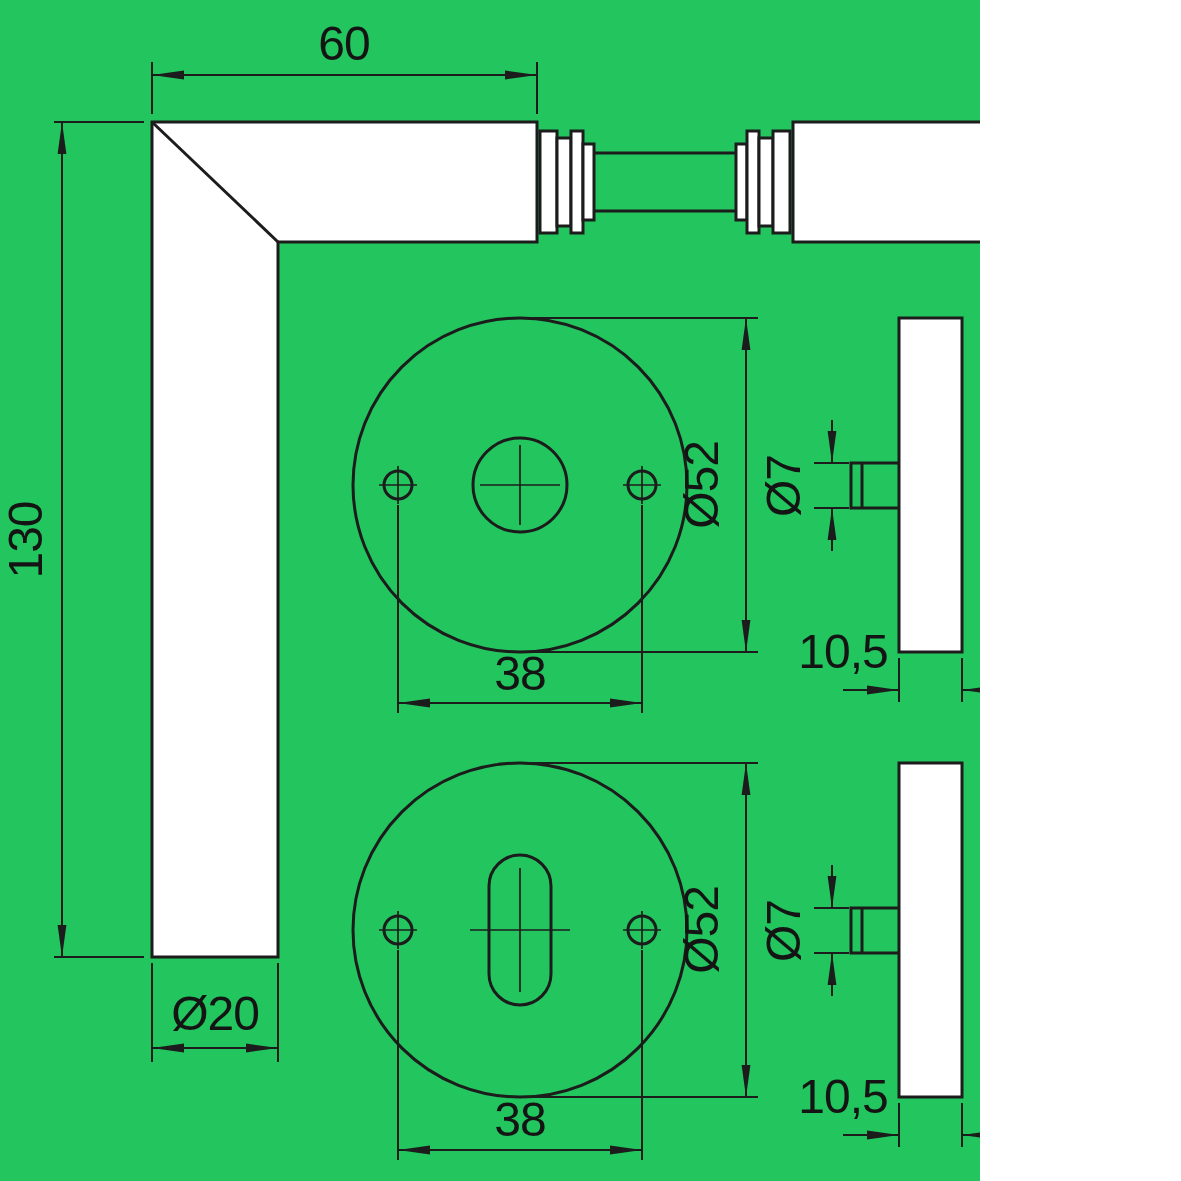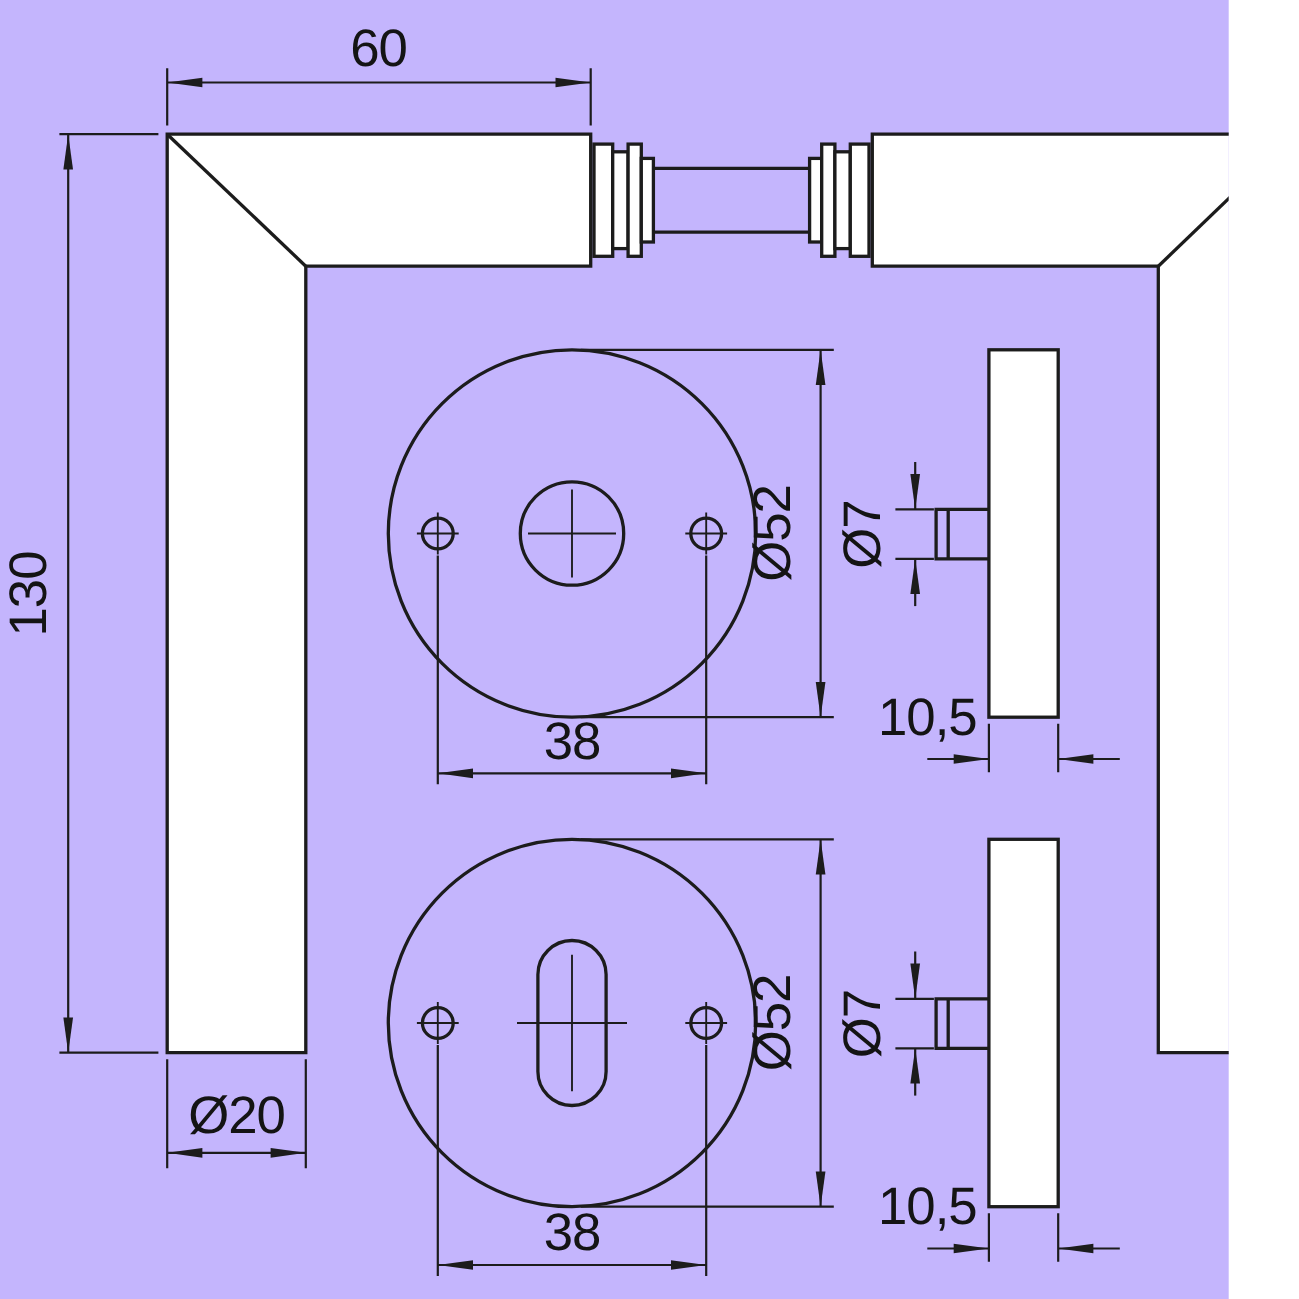--- a/index.html
+++ b/index.html
@@ -5,23 +5,23 @@
   html, body {
     margin: 0;
     padding: 0;
     background: #ffffff;
     width: 1181px;
     height: 1181px;
     font-family: "Liberation Sans", sans-serif;
   }
   .drawing-canvas {
     position: relative;
-    width: 1117px;
+    width: 980px;
     height: 1181px;
-    background: #c4b5fd;
+    background: #22c55e;
     overflow: hidden;
   }
   svg { display: block; }
   .obj  { stroke: #1c1c1c; stroke-width: 3;   fill: none; stroke-linejoin: miter; stroke-linecap: butt; }
   .objw { stroke: #1c1c1c; stroke-width: 3;   fill: #ffffff; stroke-linejoin: miter; }
   .dim  { stroke: #1c1c1c; stroke-width: 2;   fill: none; stroke-linecap: butt; }
   .thin { stroke: #1c1c1c; stroke-width: 1.7; fill: none; stroke-linecap: butt; }
   text.dimtxt {
     font-family: "Liberation Sans", sans-serif;
     font-size: 48px;

